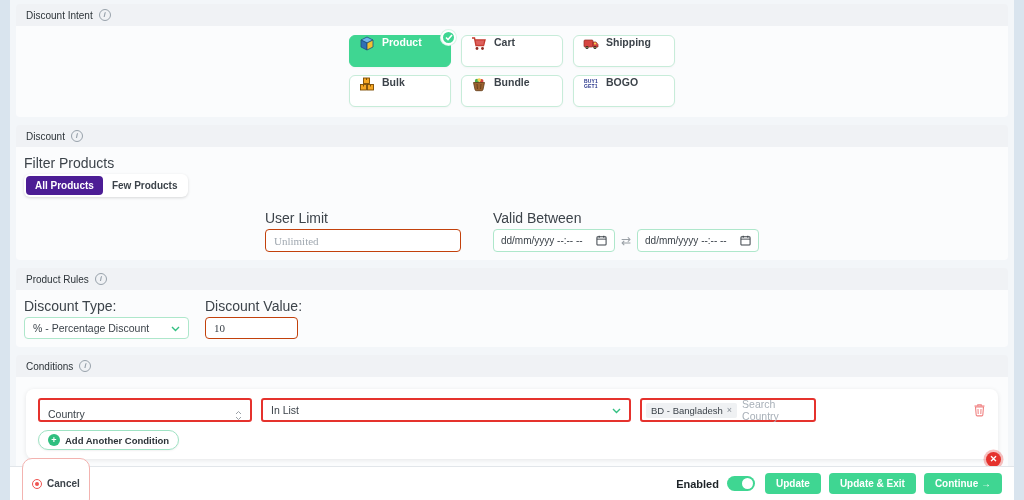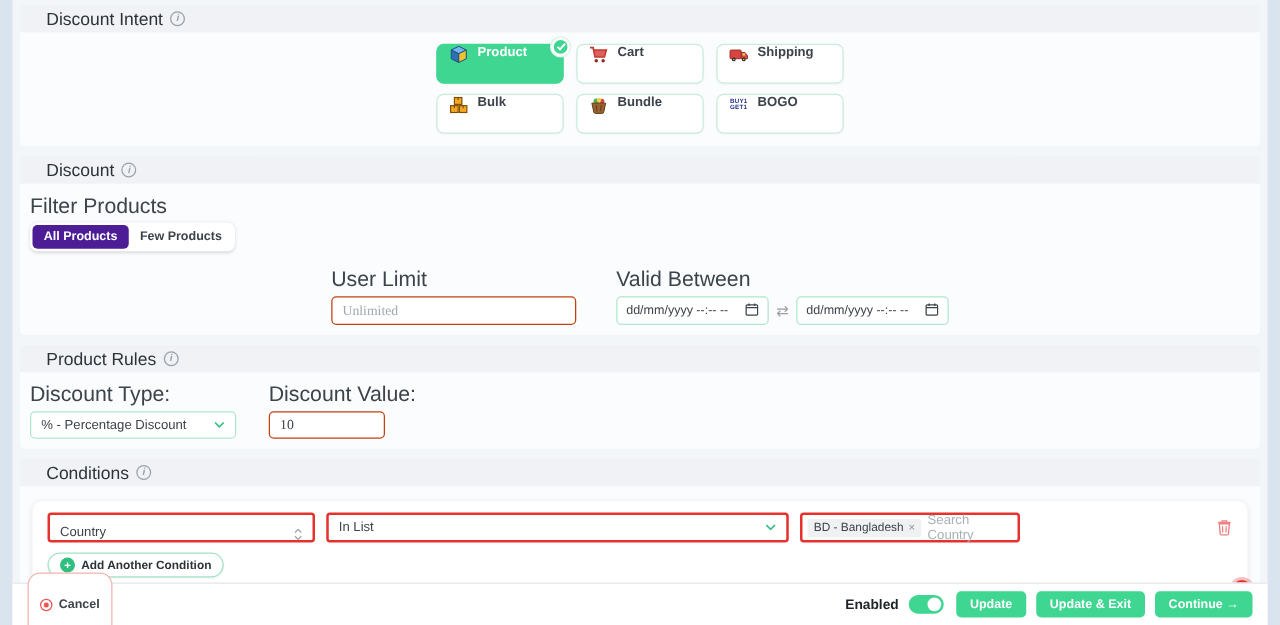--- a/index.html
+++ b/index.html
@@ -3,38 +3,38 @@
 <meta charset="utf-8">
 <style>
   * { margin:0; padding:0; box-sizing:border-box; }
   html,body { width:1024px; height:500px; }
   body { background:#d9e4ee; font-family:"Liberation Sans", sans-serif; color:#2c3338; position:relative; overflow:hidden; }
   .wrapper { position:absolute; left:10px; right:10px; top:0; bottom:0; background:#f3f6f9; }
   .content { padding:4px 0 40px 0; }
 
   .card { margin:0 6px 8px 6px; border-radius:4px; overflow:visible; }
   .card-header { background:#f0f2f5; border-radius:4px 4px 0 0; padding:4px 10px; height:22px; display:flex; align-items:center; gap:6px; }
-  .card-title { font-size:14px; font-weight:500; color:#2c3338;margin-left:11px; }
+  .card-title { font-size:10px; font-weight:500; color:#2c3338; }
   .info-icon { width:12px; height:12px; border:1px solid #98a2ab; border-radius:50%; color:#98a2ab; font-size:8px; line-height:10px; text-align:center; display:inline-block; font-style:italic; font-weight:bold; }
   .card-body { background:#fbfcfd; border-radius:0 0 4px 4px; padding:8px; }
 
   
   .intent-body { display:flex; justify-content:center; padding:9px 8px 10px 8px; }
   .intent-grid { display:grid; grid-template-columns:repeat(3, 102px); gap:8px 10px; }
   .intent-card { position:relative; background:#fff; border:1px solid #c7ecd9; border-radius:6px; height:32px; display:flex; align-items:flex-start; gap:7px; padding:0 9px; cursor:pointer; box-shadow:0 1px 2px rgba(0,0,0,.03); }
   .intent-card .icard-label { font-size:10.5px; font-weight:600; color:#3c434a; }
   .intent-card.selected { background:#3fd692; border-color:#3fd692; }
   .intent-card.selected .icard-label { color:#fff; }
   .icard-icon { width:16px; height:16px; display:inline-flex; align-items:center; justify-content:center; flex:none; }
   .check-badge { position:absolute; top:-6px; right:-6px; width:15px; height:15px; background:#3fd692; border:2px solid #fff; border-radius:50%; display:flex; align-items:center; justify-content:center; box-shadow:0 0 0 1px #d9f4e7; }
   .bogo-txt { display:flex; flex-direction:column; line-height:1; }
   .bogo-txt span { font-size:5px; font-weight:bold; color:#27348b; letter-spacing:.2px; }
 
   
-  .field-label { font-size:17px; color:#3c434a; margin-bottom:3px; display:block; }
+  .field-label { font-size:14px; color:#3c434a; margin-bottom:3px; display:block; }
   .text-input { height:23px; border:1px solid #c2410c; border-radius:4px; background:#fff; font-size:11px; color:#3c434a; padding:0 8px; outline:none; font-family:Liberation Serif, serif; }
   .text-input::placeholder { color:#a0a8b0; }
 
   .seg-toggle { display:inline-flex; background:#fff; border-radius:6px; padding:2px; box-shadow:0 1px 3px rgba(0,0,0,.15); margin-bottom:13px; }
   .seg-opt { font-size:10px; font-weight:600; padding:4px 9px; border-radius:4px; color:#3c434a; cursor:pointer; }
   .seg-opt.active { background:#4c1d95; color:#fff; }
 
   .row { display:flex; align-items:flex-start; }
   .date-box { width:122px; height:23px; border:1px solid #aee7cb; border-radius:4px; background:#fff; display:flex; align-items:center; padding:0 7px; gap:4px; }
   .date-text { font-size:10px; color:#3c434a; flex:1; white-space:nowrap; }
@@ -208,21 +208,21 @@
       </div>
     </div>
   </section>
 
   <section class="card">
     <div class="card-header">
       <span class="card-title">Product Rules</span>
       <span class="info-icon">i</span>
     </div>
     <div class="card-body">
-      <div class="row" style="gap:26px;">
+      <div class="row" style="gap:16px;">
         <div>
           <span class="field-label">Discount Type:</span>
           <div class="select-box" style="width:165px;">
             <span class="sel-val">% - Percentage Discount</span>
             <span><svg width="9" height="6" viewBox="0 0 9 6">
                     <polyline points="1,1 4.5,4.5 8,1" fill="none" stroke="#34c083" stroke-width="1.4"></polyline>
                   </svg></span>
           </div>
         </div>
         <div>

